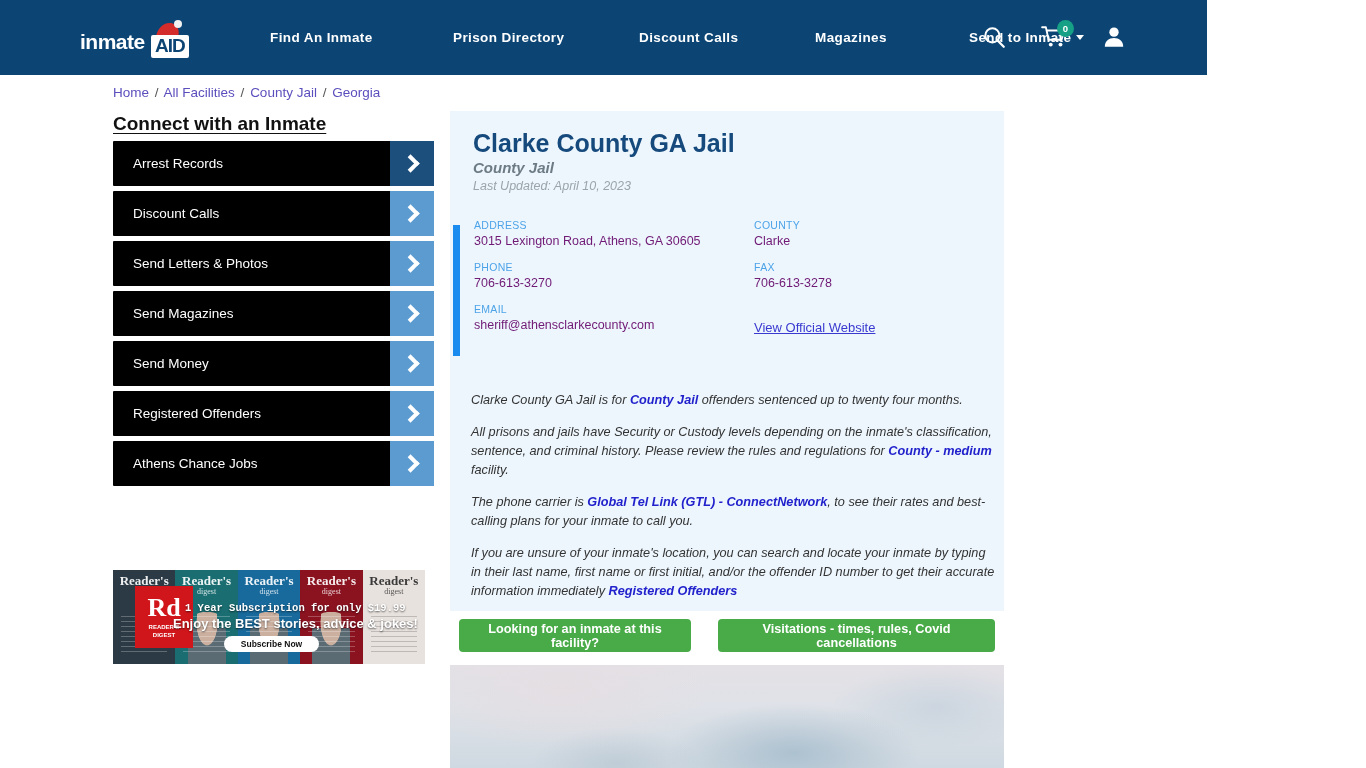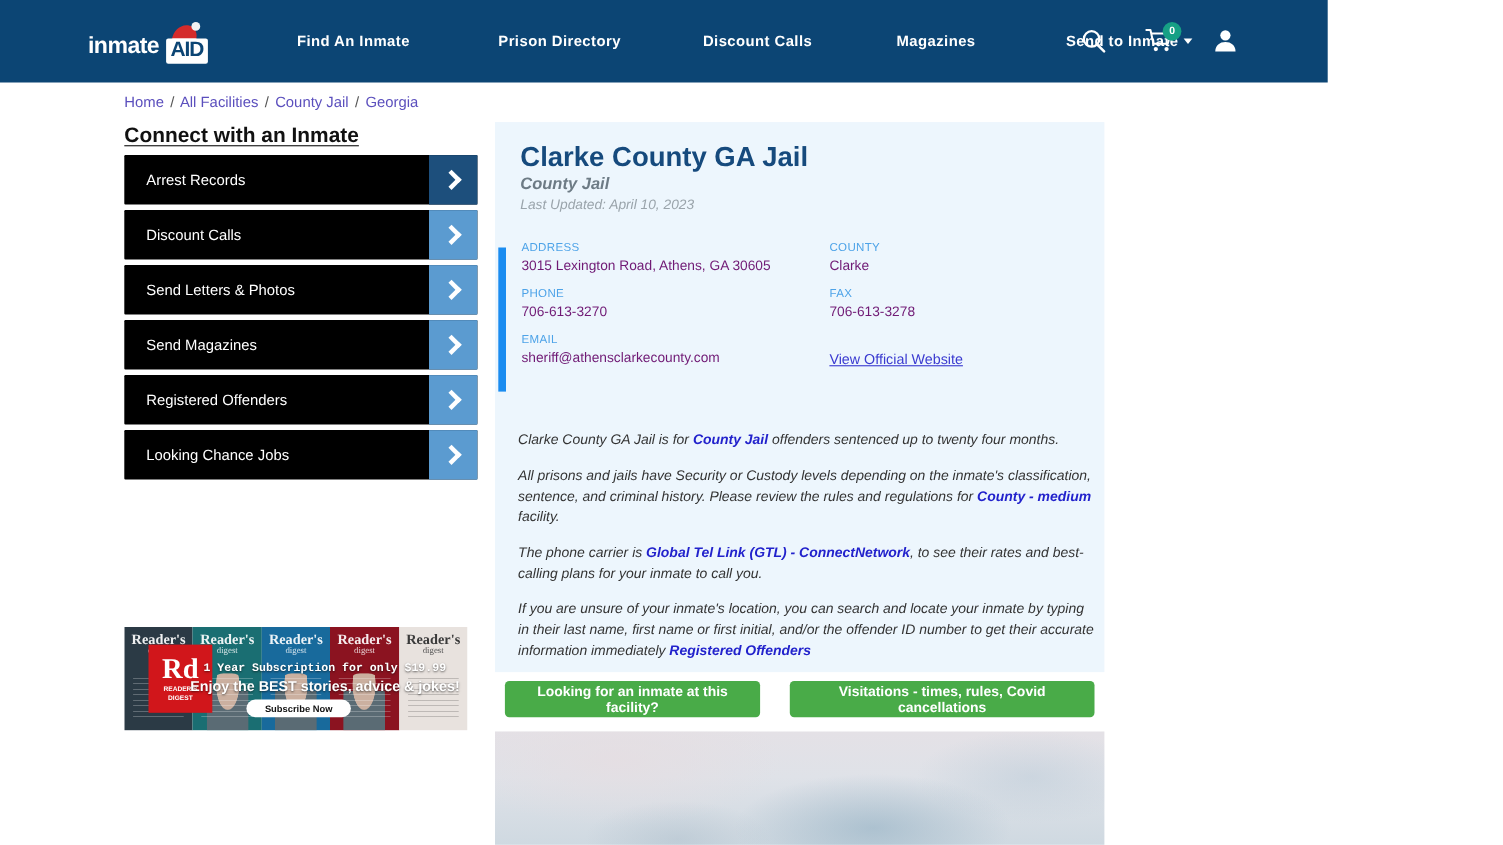--- a/index.html
+++ b/index.html
@@ -337,27 +337,33 @@
         <span class="chev"></span>
       </span>
   </div>
   <div class="side-item">
     <span class="label">Send Magazines</span>
     <span class="side-arrow">
         <span class="chev"></span>
       </span>
   </div>
   <div class="side-item">
+    <span class="label">Send Money</span>
+    <span class="side-arrow">
+        <span class="chev"></span>
+      </span>
+  </div>
+  <div class="side-item">
     <span class="label">Registered Offenders</span>
     <span class="side-arrow">
         <span class="chev"></span>
       </span>
   </div>
   <div class="side-item">
-    <span class="label">Looking Chance Jobs</span>
+    <span class="label">Athens Chance Jobs</span>
     <span class="side-arrow">
         <span class="chev"></span>
       </span>
   </div>
 </div>
 
 <div class="ad">
   <div class="ad-covers">
     <div class="ad-cover" style="background:#2b3a45">
       <div class="rd-title">Reader's</div>

